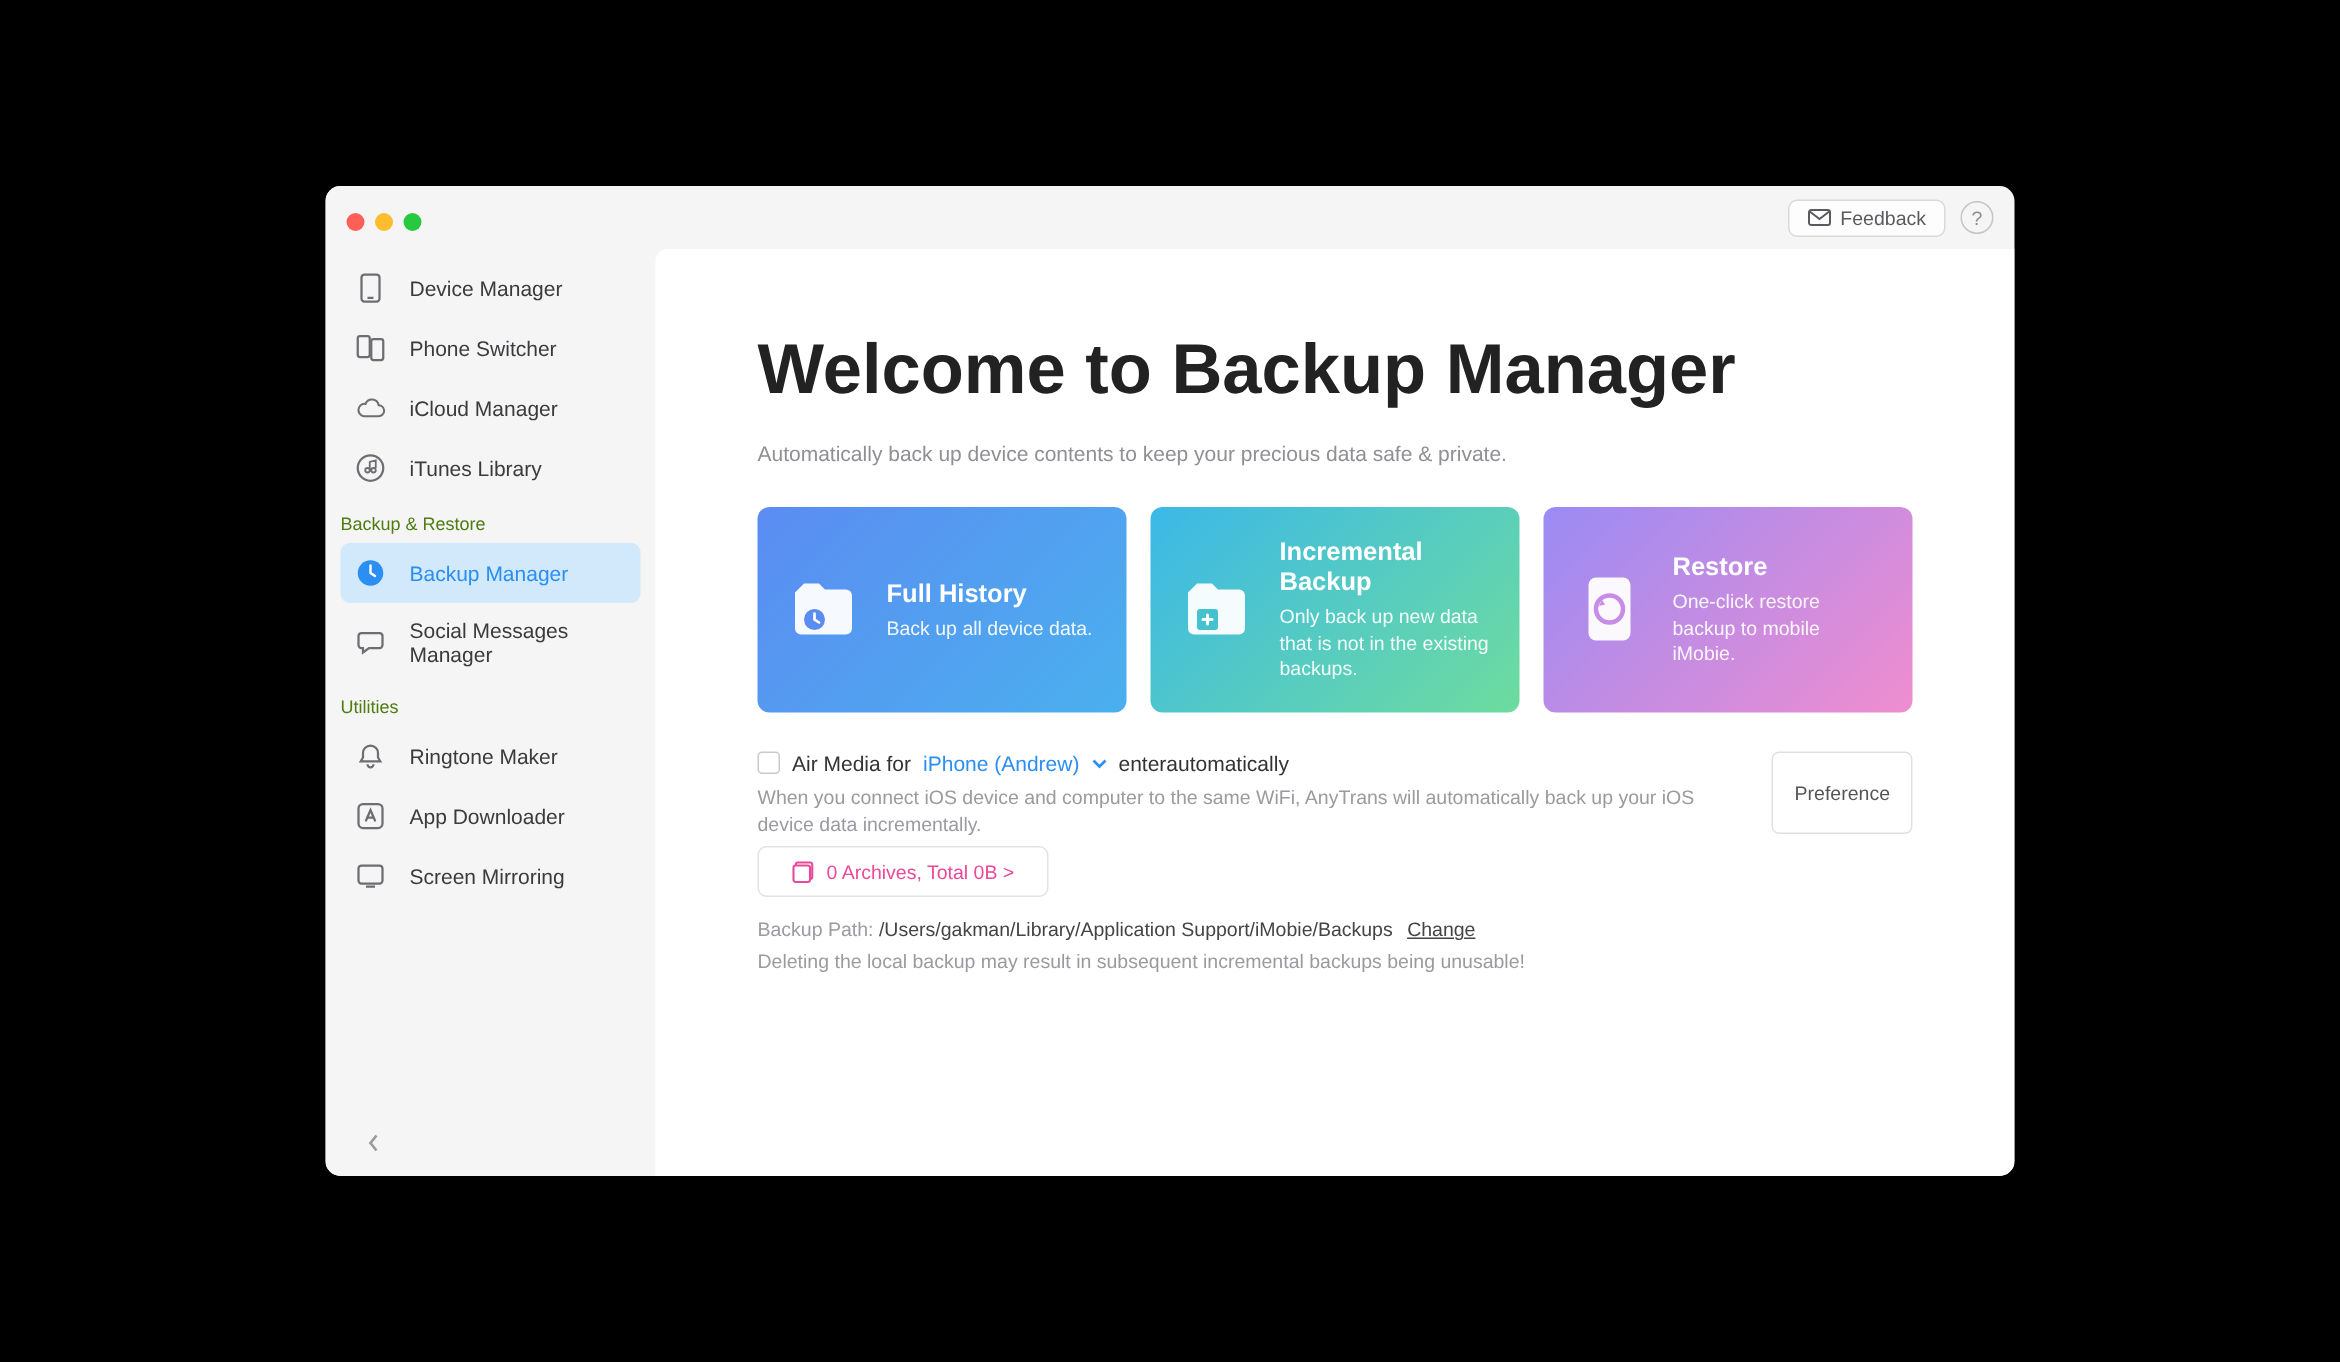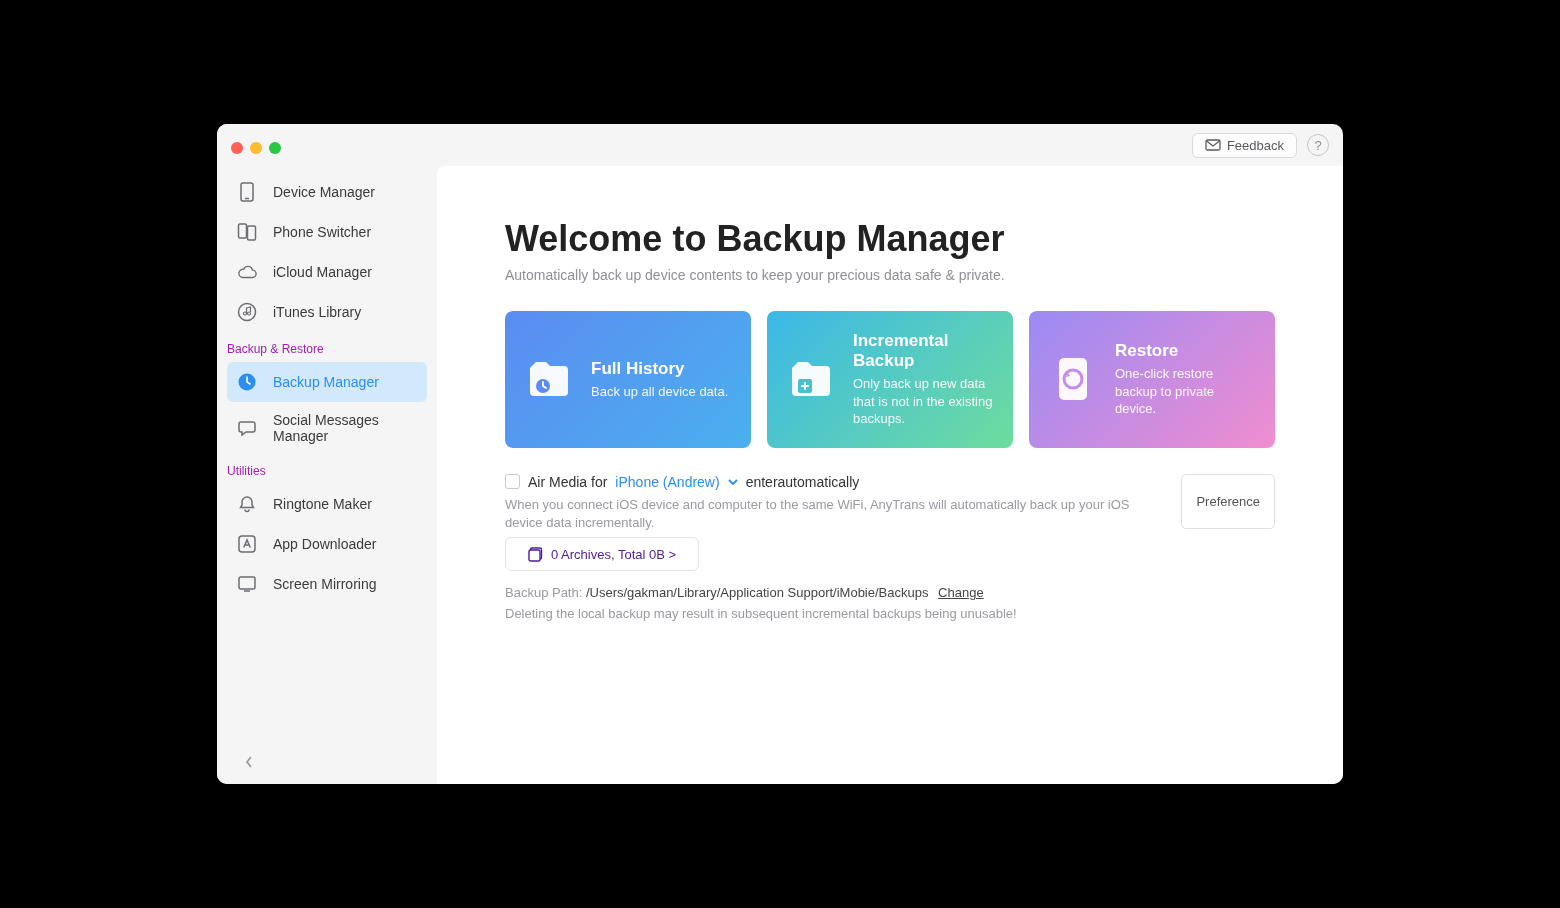--- a/index.html
+++ b/index.html
@@ -42,21 +42,21 @@
   }
   .tl-red { background: #ff5f57; }
   .tl-yellow { background: #febc2e; }
   .tl-green { background: #28c840; }
 
   .nav-group {
     padding: 0 10px;
   }
   .nav-section-label {
     font-size: 12px;
-    color: #a21caf;
+    color: #4d7c0f;
     padding: 10px 10px 6px 10px;
   }
   .nav-item {
     display: flex;
     align-items: center;
     gap: 16px;
     padding: 10px 10px;
     border-radius: 6px;
     cursor: pointer;
     font-size: 14px;
@@ -119,24 +119,24 @@
     cursor: pointer;
   }
   .content {
     flex: 1;
     background: #ffffff;
     border-radius: 8px 0 0 0;
     padding: 52px 68px 30px 68px;
     overflow: auto;
   }
   .page-title {
-    font-size: 36px;
+    font-size: 47px;
     font-weight: 700;
     color: #222;
-    margin-bottom: 7px;
+    margin-bottom: 21px;
   }
   .page-subtitle {
     font-size: 14px;
     color: #8f8f94;
     margin-bottom: 28px;
   }
   .cards {
     display: flex;
     gap: 16px;
     margin-bottom: 26px;
@@ -213,21 +213,21 @@
     color: #222;
     margin-top: 28px;
     margin-bottom: 12px;
   }
   .archive-btn {
     border: 1px solid #e3e3e6;
     background: #fff;
     border-radius: 6px;
     padding: 8px 22px;
     font-size: 13px;
-    color: #4c1d95;
+    color: #ec4899;
     display: inline-flex;
     align-items: center;
     gap: 7px;
     cursor: pointer;
     margin-bottom: 14px;
   }
   .path-row {
     font-size: 13px;
     color: #444;
     margin-bottom: 6px;
@@ -400,21 +400,21 @@
         <div class="card card-pink">
           <span class="card-icon">
             <svg width="40" height="46" viewBox="0 0 40 46" fill="none">
                 <rect x="6" y="2" width="28" height="42" rx="5" fill="#fff" fill-opacity="0.95"></rect>
                 <circle cx="20" cy="23" r="9" fill="none" stroke="#c78be8" stroke-width="3"></circle>
                 <path d="M15 17l-2 4 4-1" fill="#c78be8"></path>
               </svg>
           </span>
           <div class="card-text">
             <span class="card-title">Restore</span>
-            <span class="card-desc">One-click restore backup to private device.</span>
+            <span class="card-desc">One-click restore backup to mobile iMobie.</span>
           </div>
         </div>
       </div>
 
       <div class="air-row">
         <div class="air-left">
           <div class="air-line1">
             <span class="air-checkbox"></span>
             <span>Air Media for</span>
             <span class="device-link">

